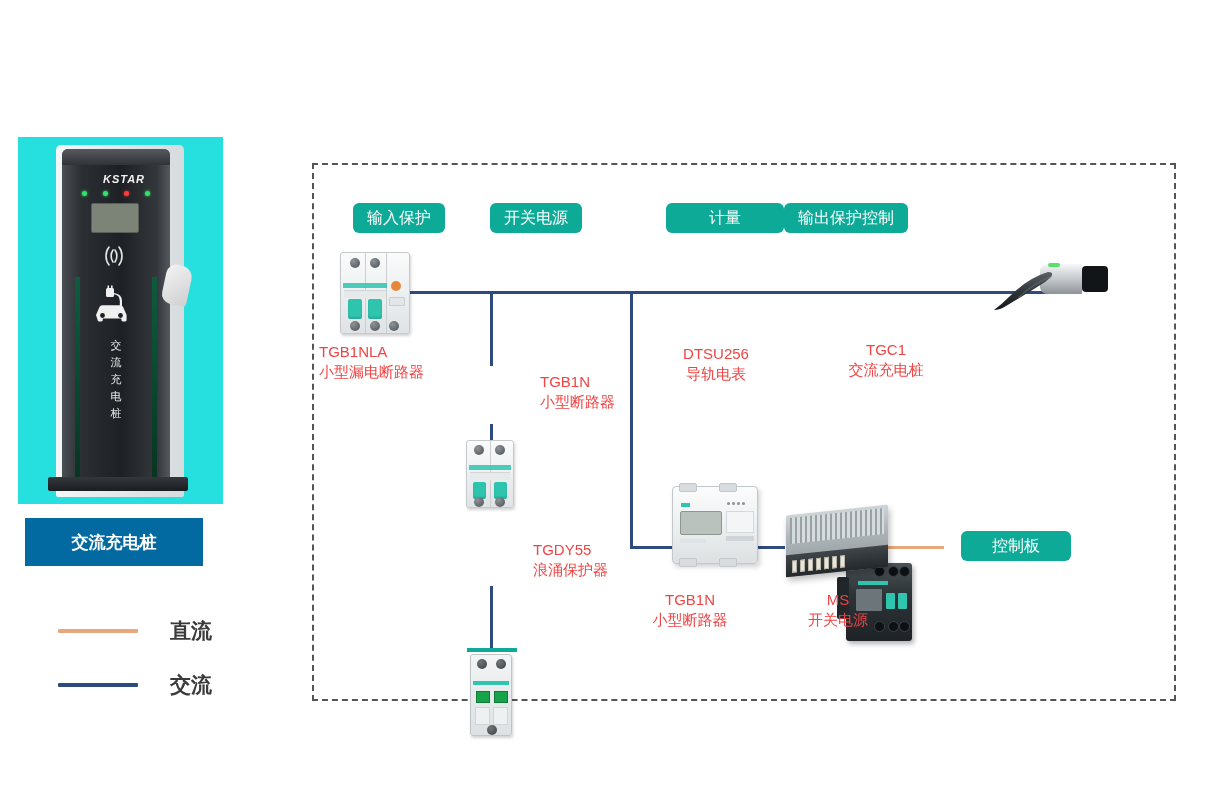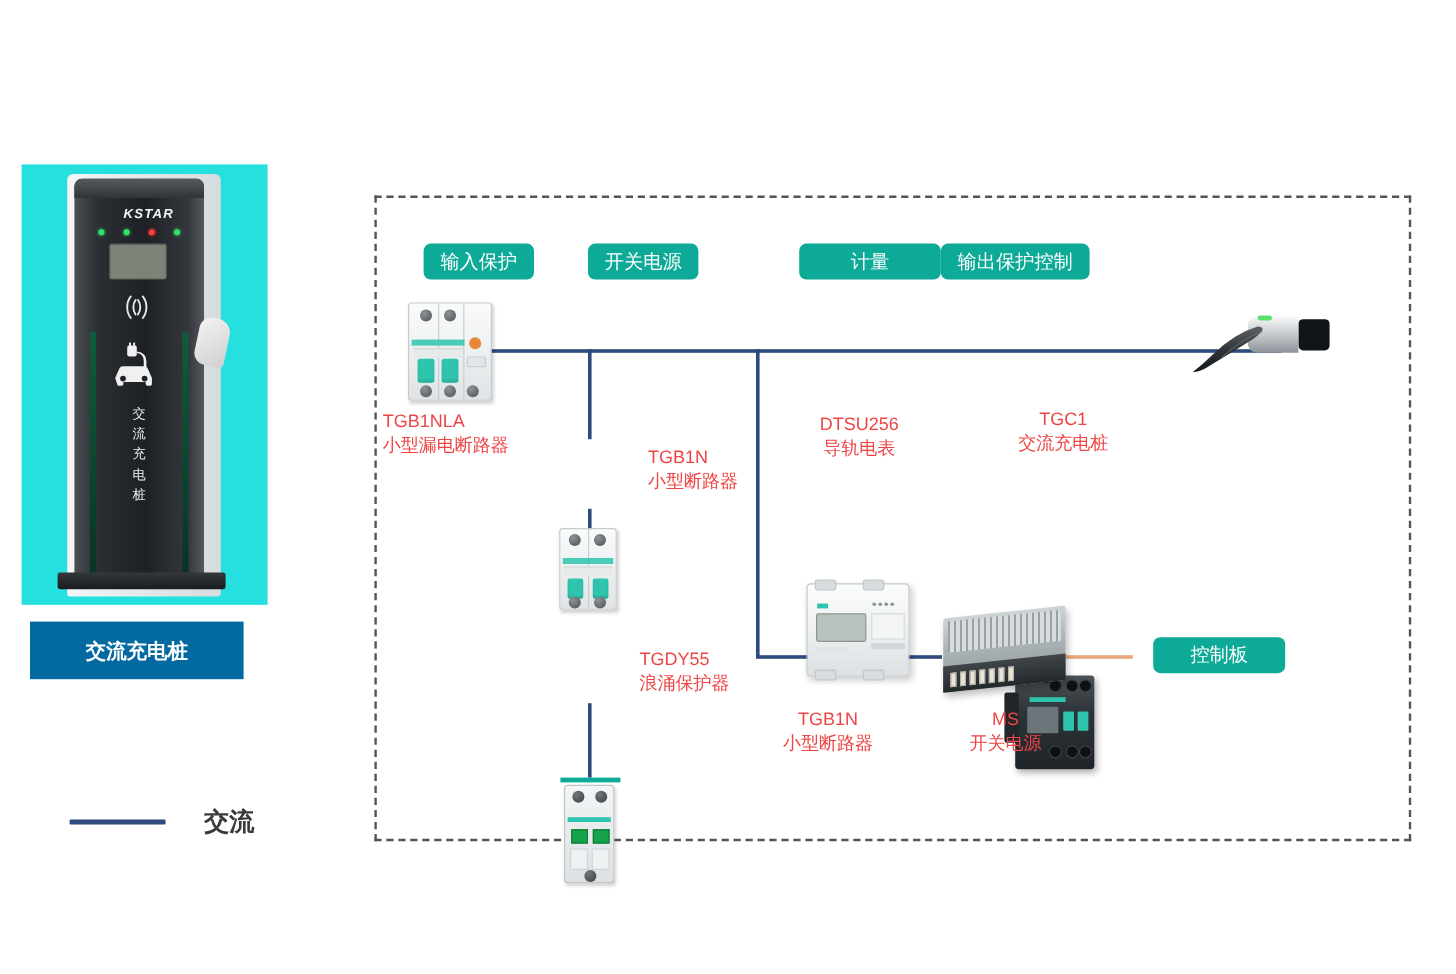--- a/index.html
+++ b/index.html
@@ -251,20 +251,24 @@
     <div class="pile-vtext">交<br>流<br>充<br>电<br>桩</div>
     <div class="gun-holder">
       
     </div>
     <div class="gun-head"></div>
     <div class="pile-base"></div>
   </div>
 
   <div class="product-caption">交流充电桩</div>
 
+  <div class="legend-row" style="left:58px; top:617px;">
+    <span class="legend-line" style="background:#E8A87C;"></span>
+    <span class="legend-label">直流</span>
+  </div>
   <div class="legend-row" style="left:58px; top:671px;">
     <span class="legend-line" style="background:#2F4A7C;"></span>
     <span class="legend-label">交流</span>
   </div>
 
   <div class="diagram-frame"></div>
 
   <div class="wire wire-h" style="left:408px; top:291px; width:660px;"></div>
 
   <div class="wire wire-v" style="left:490px; top:291px; height:75px;"></div>

